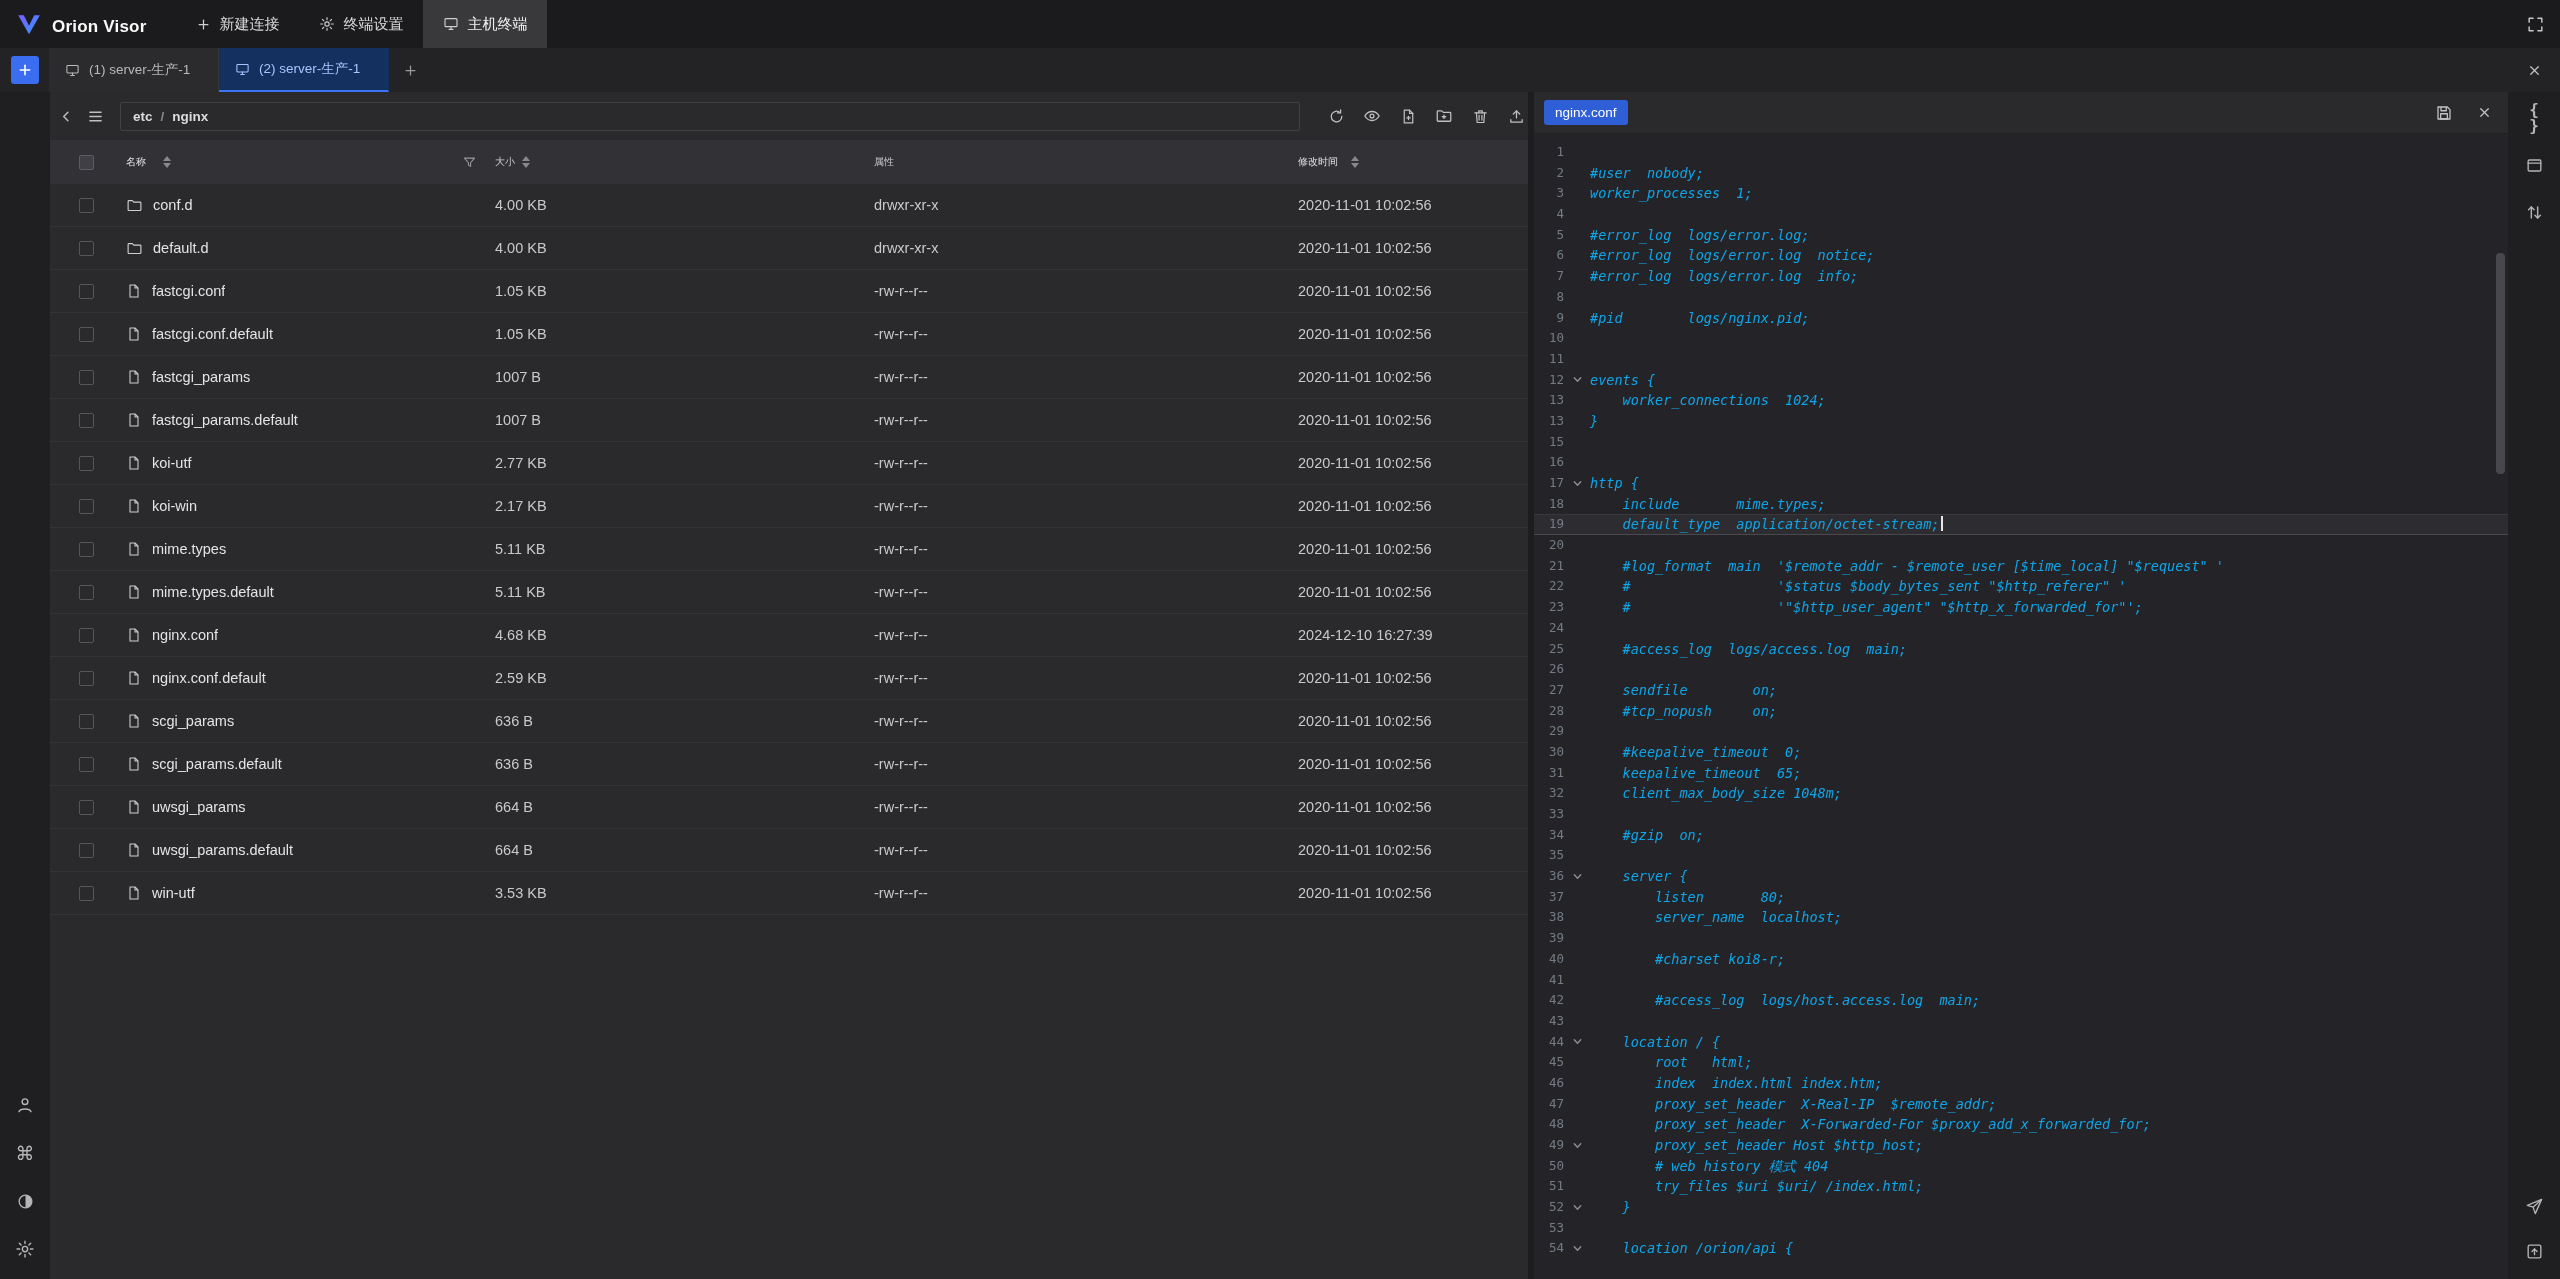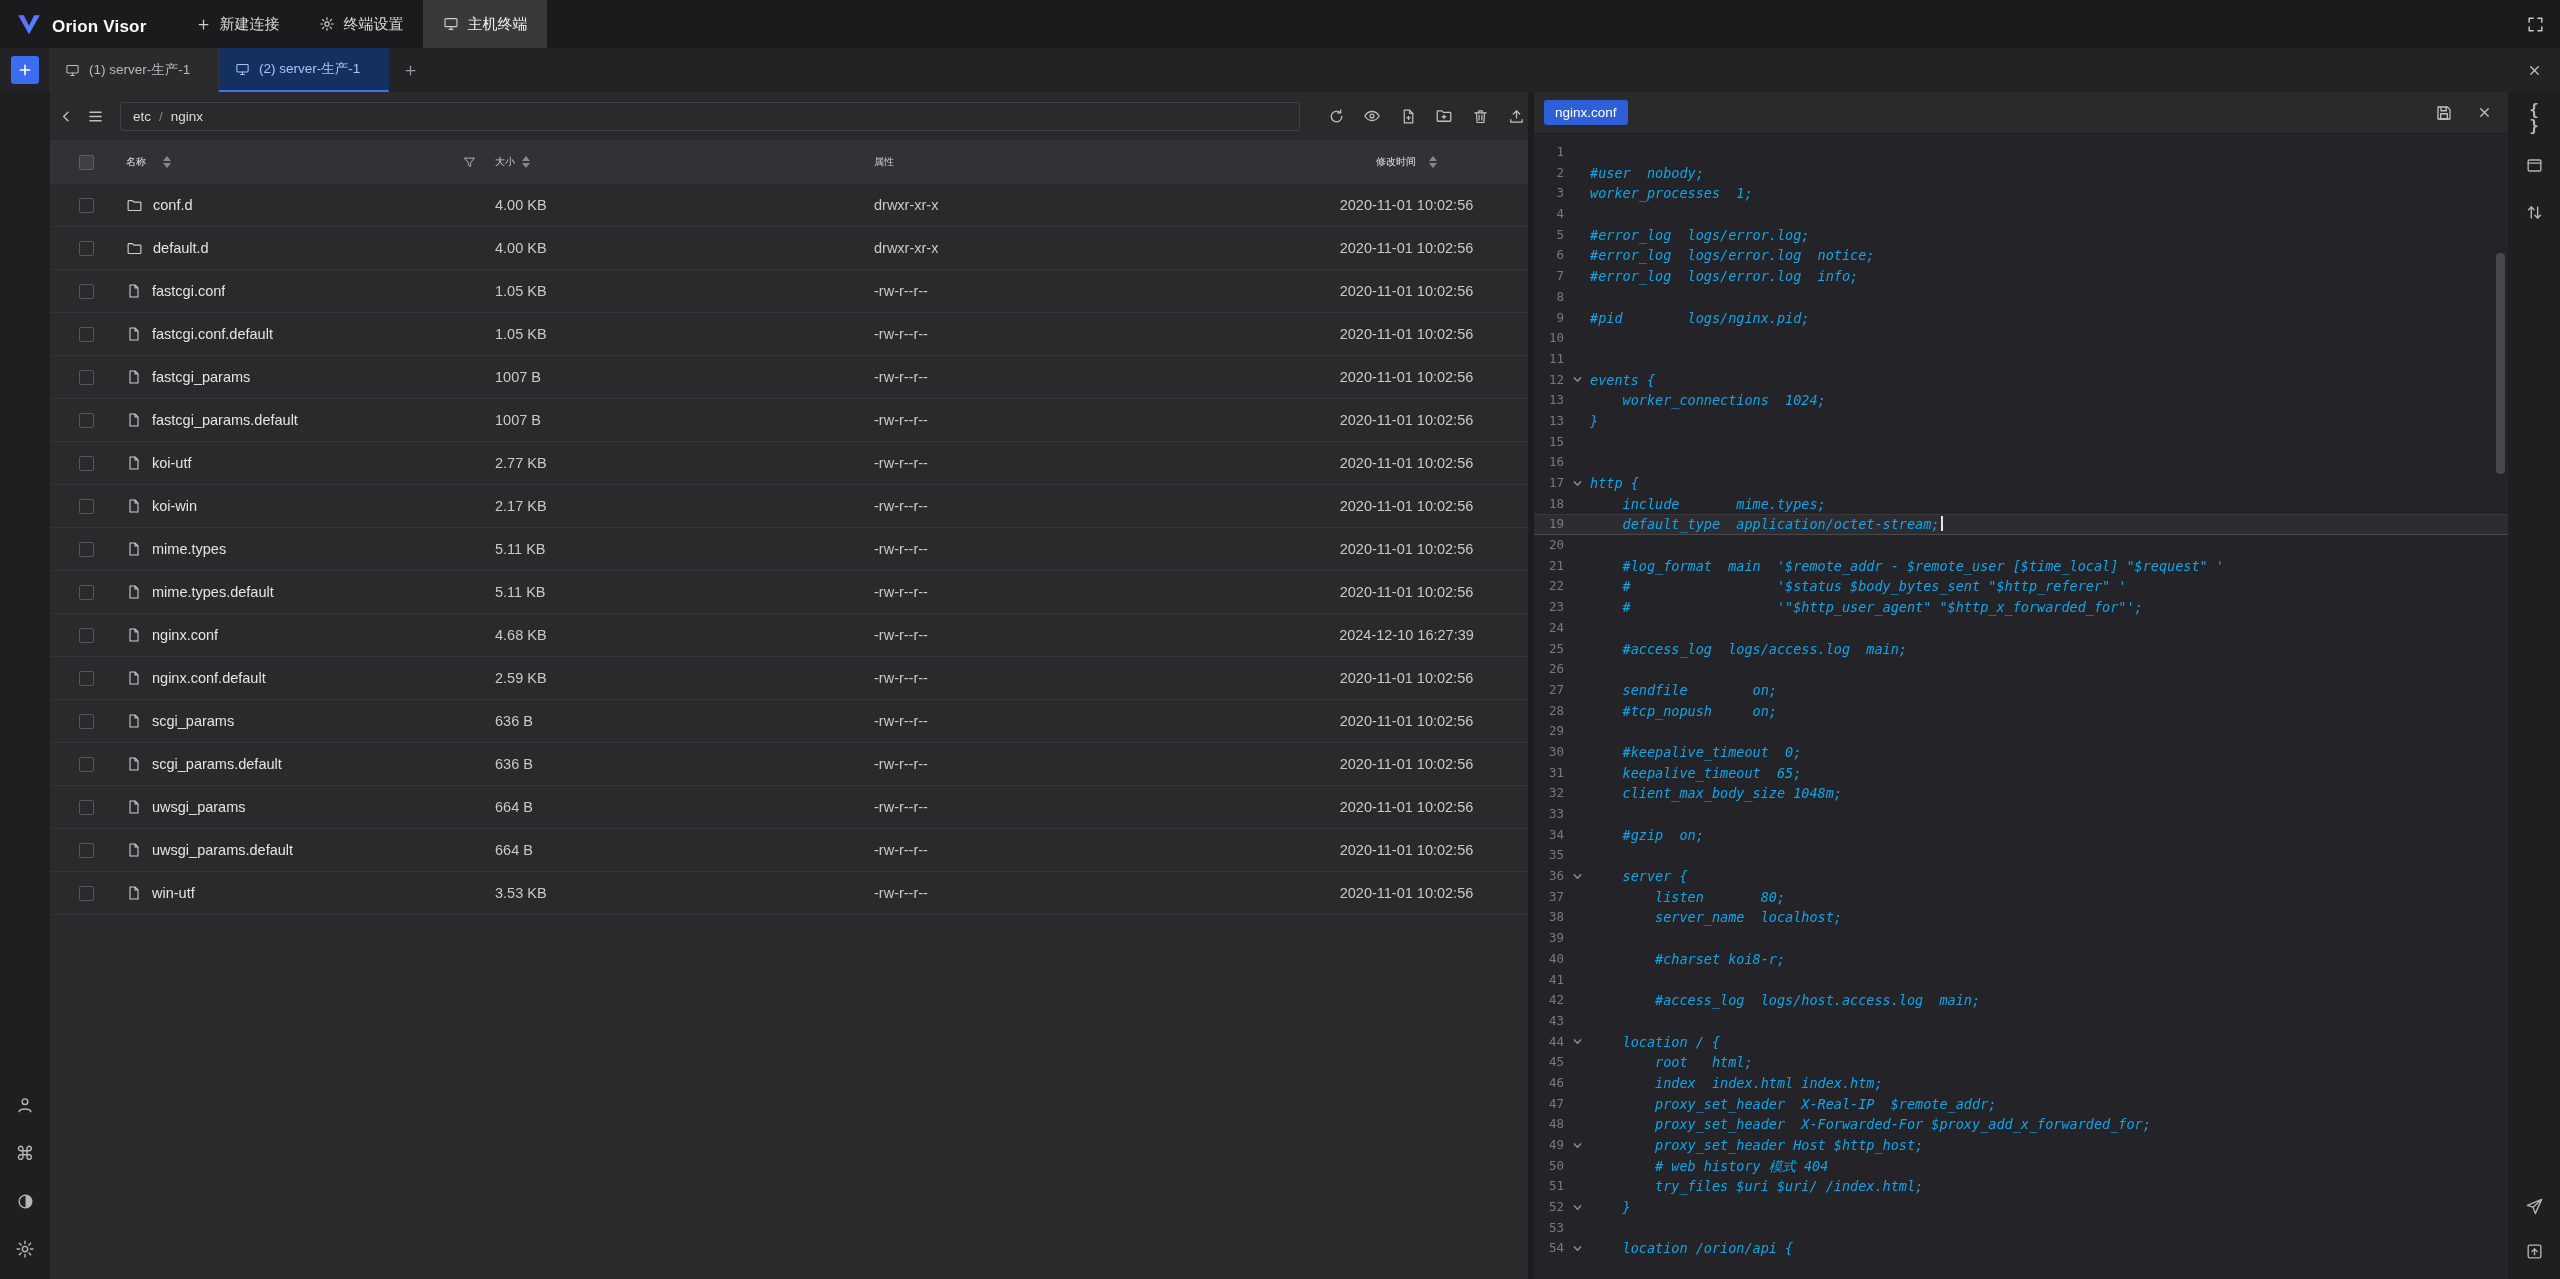--- a/index.html
+++ b/index.html
@@ -38,38 +38,38 @@
   .content-row { flex:1; display:flex; min-height:0; }
 
   
   .left-strip { width:50px; background:#1f1f22; display:flex; flex-direction:column; align-items:center;
     justify-content:flex-end; gap:20px; padding-bottom:16px; color:#b5b5b8; }
   .strip-btn { width:28px; height:28px; display:flex; align-items:center; justify-content:center; color:#b5b5b8; }
   .cmd-glyph { font-size:19px; line-height:1; }
 
   
   .file-panel { width:1478px; background:#2a2a2d; display:flex; flex-direction:column; min-height:0; }
-  .file-toolbar { height:48px; display:flex; align-items:center; padding:0 13px 0 8px; gap:12px; }
+  .file-toolbar { height:48px; display:flex; align-items:center; padding:0 13px 0 8px; gap:12px;font-weight:bold; }
   .tbtn { width:28px; height:28px; display:flex; align-items:center; justify-content:center;
     color:#c0c0c3; border-radius:2px; }
   .breadcrumb { flex:0 0 1180px; height:29px; border:1px solid #404045; border-radius:2px;
     display:flex; align-items:center; padding:0 12px; gap:8px; margin:0 10px 0 4px; font-size:13.5px; }
   .crumb { color:#dcdcde; }
   .crumb-sep { color:#88888c; }
   .toolbar-actions { display:flex; align-items:center; gap:8px; margin-left:auto; }
 
   .t-head, .t-row { display:grid; grid-template-columns:48px 385px 379px 424px 1fr;
     align-items:center; padding:0 13px 0 12px; }
   .t-head { height:44px; background:#323236; font-size:10px; color:#e2e2e4; }
   .t-row { height:43px; border-bottom:1px solid #343438; font-size:14.5px; }
   .cell { display:flex; align-items:center; min-width:0; }
   .c-check { justify-content:center; }
   .c-name { padding-left:16px; gap:10px; }
   .c-size, .c-attrs { color:#c9c9cc; }
-  .c-time { justify-content:center; color:#c9c9cc; gap:6px; }
+  .c-time { justify-content:flex-start; color:#c9c9cc; gap:6px; }
   .t-head .c-time { color:#e2e2e4; }
   .fname { color:#e4e4e6; white-space:nowrap; overflow:hidden; text-overflow:ellipsis; }
   .ficon { display:flex; color:#cfcfd2; }
   .h-label { white-space:nowrap; }
 
   .checkbox { width:15px; height:15px; border:1px solid #55555b; border-radius:2px; background:transparent; display:inline-block; }
   .checkbox.head { background:#3f3f45; border-color:#5c5c63; }
 
   .sort { display:inline-flex; flex-direction:column; gap:2px; margin-left:7px; }
   .sort i { display:block; width:0; height:0; border-left:4px solid transparent; border-right:4px solid transparent; }

